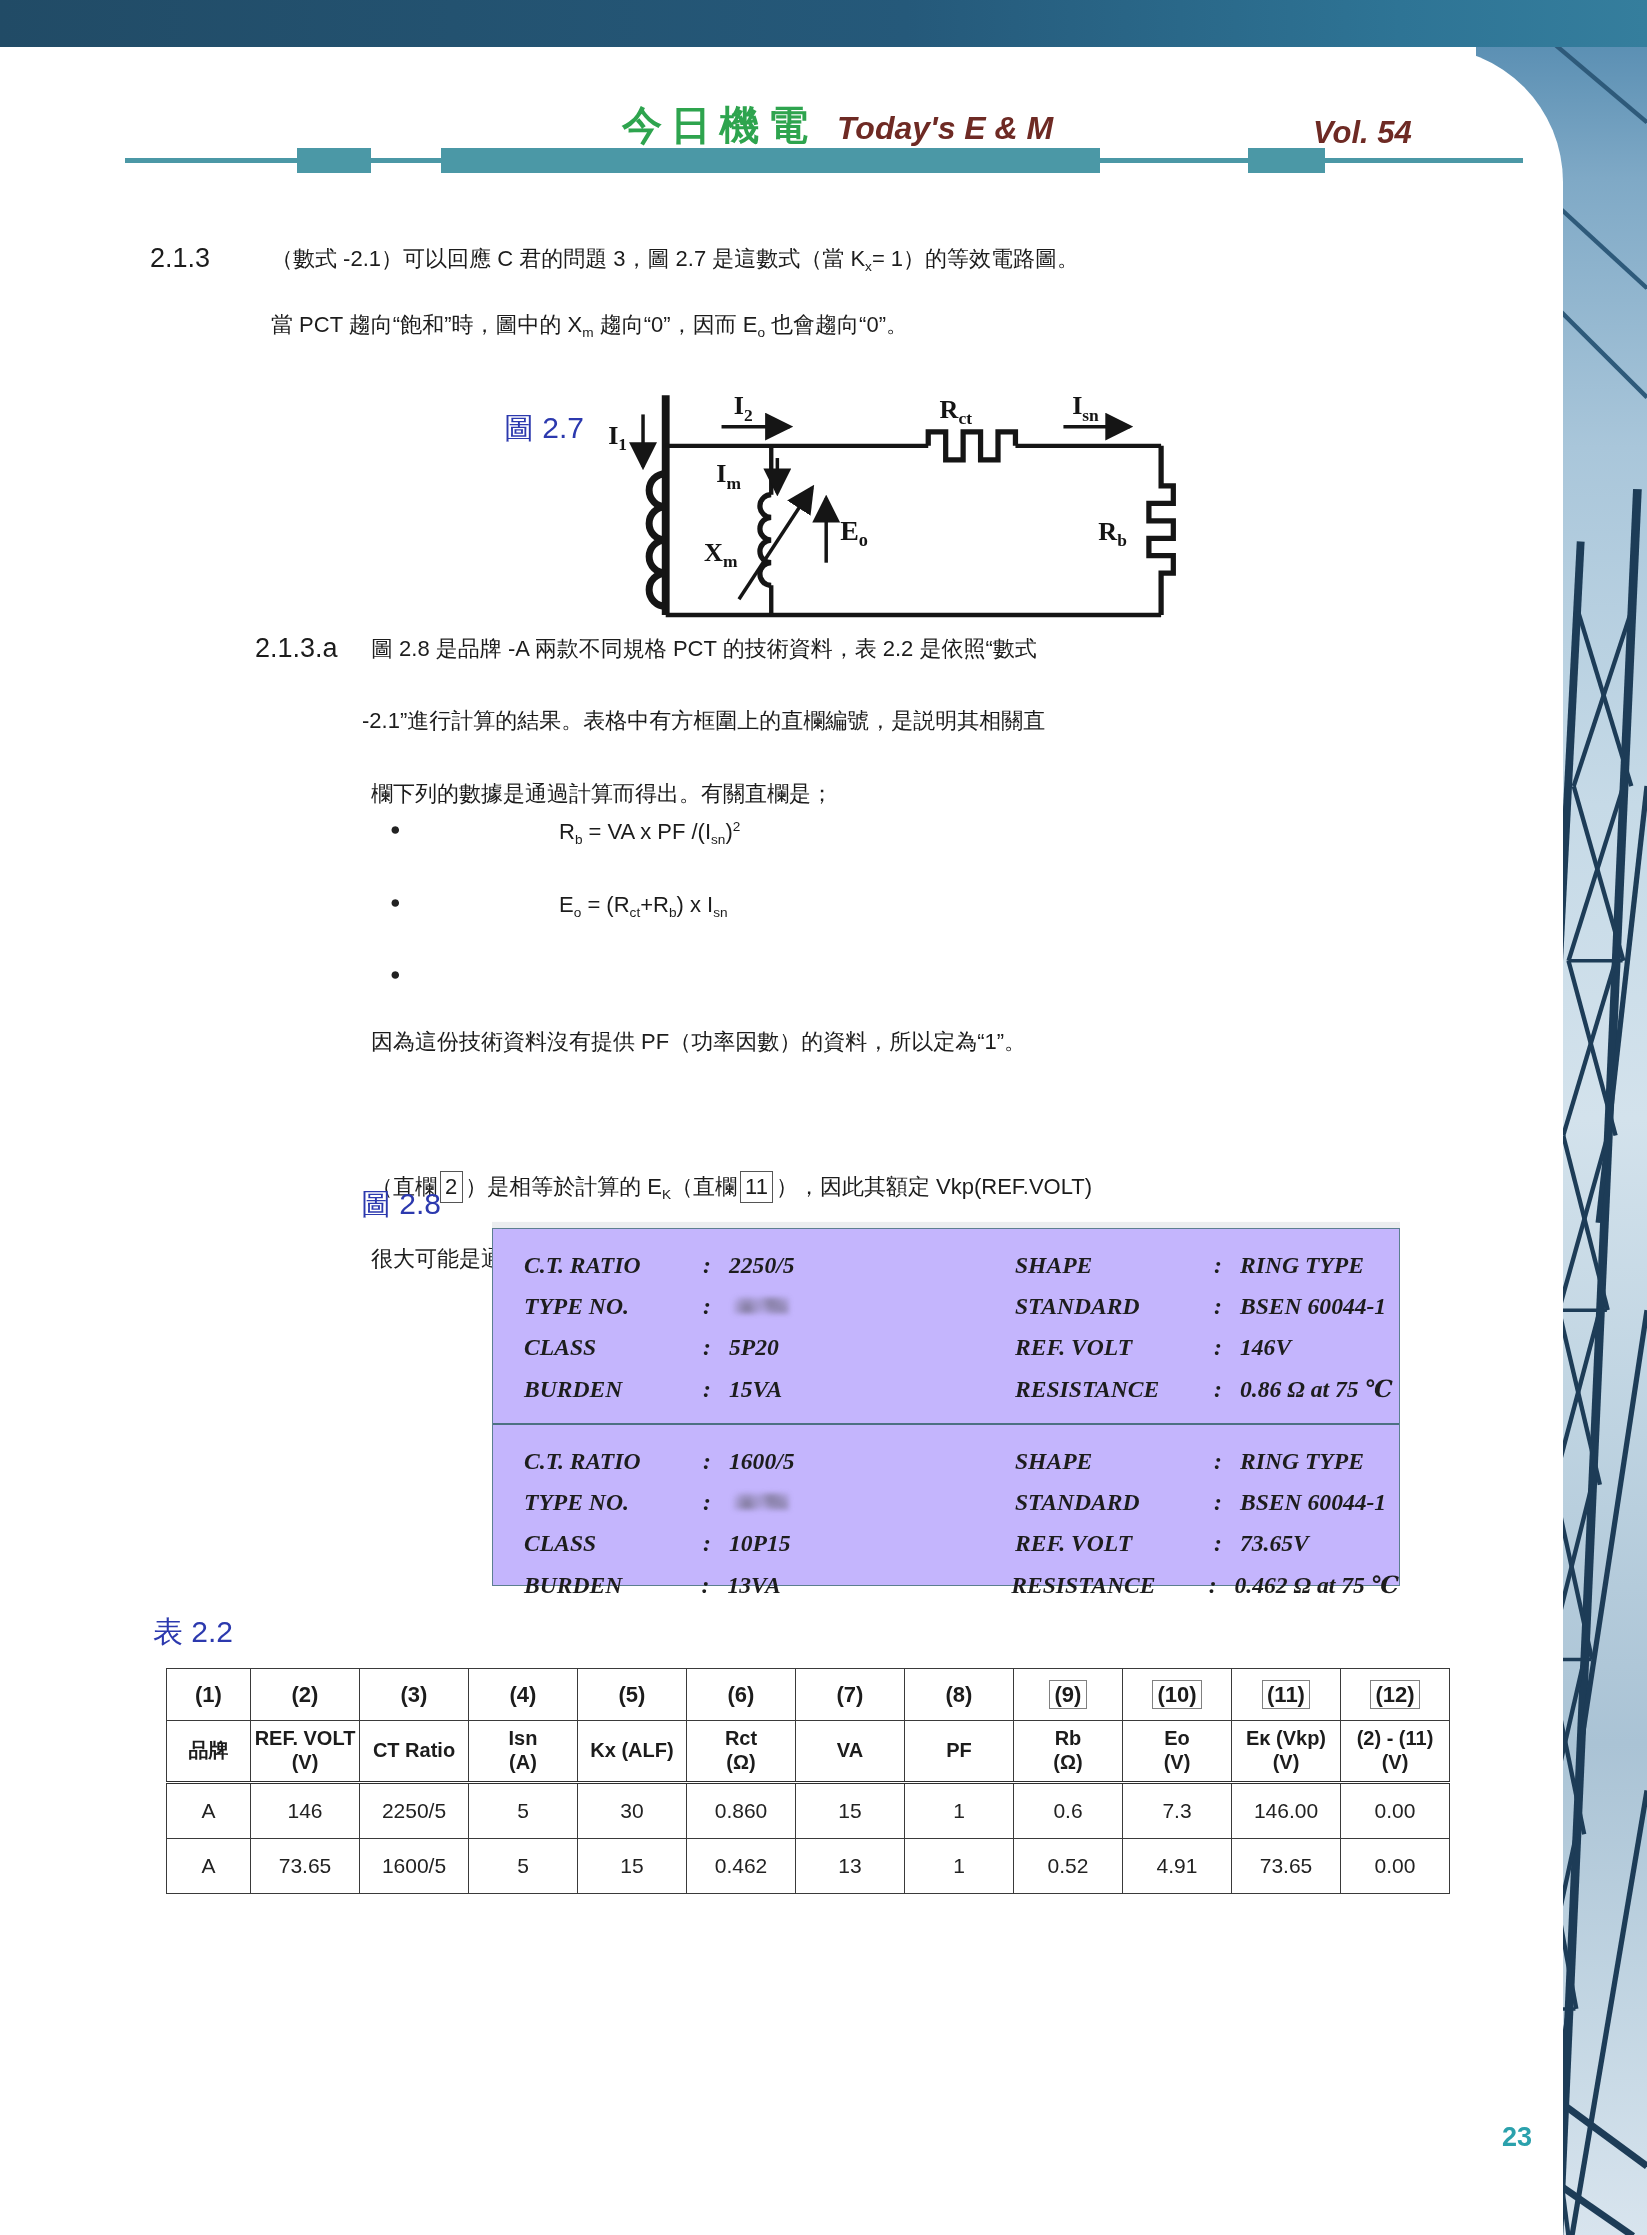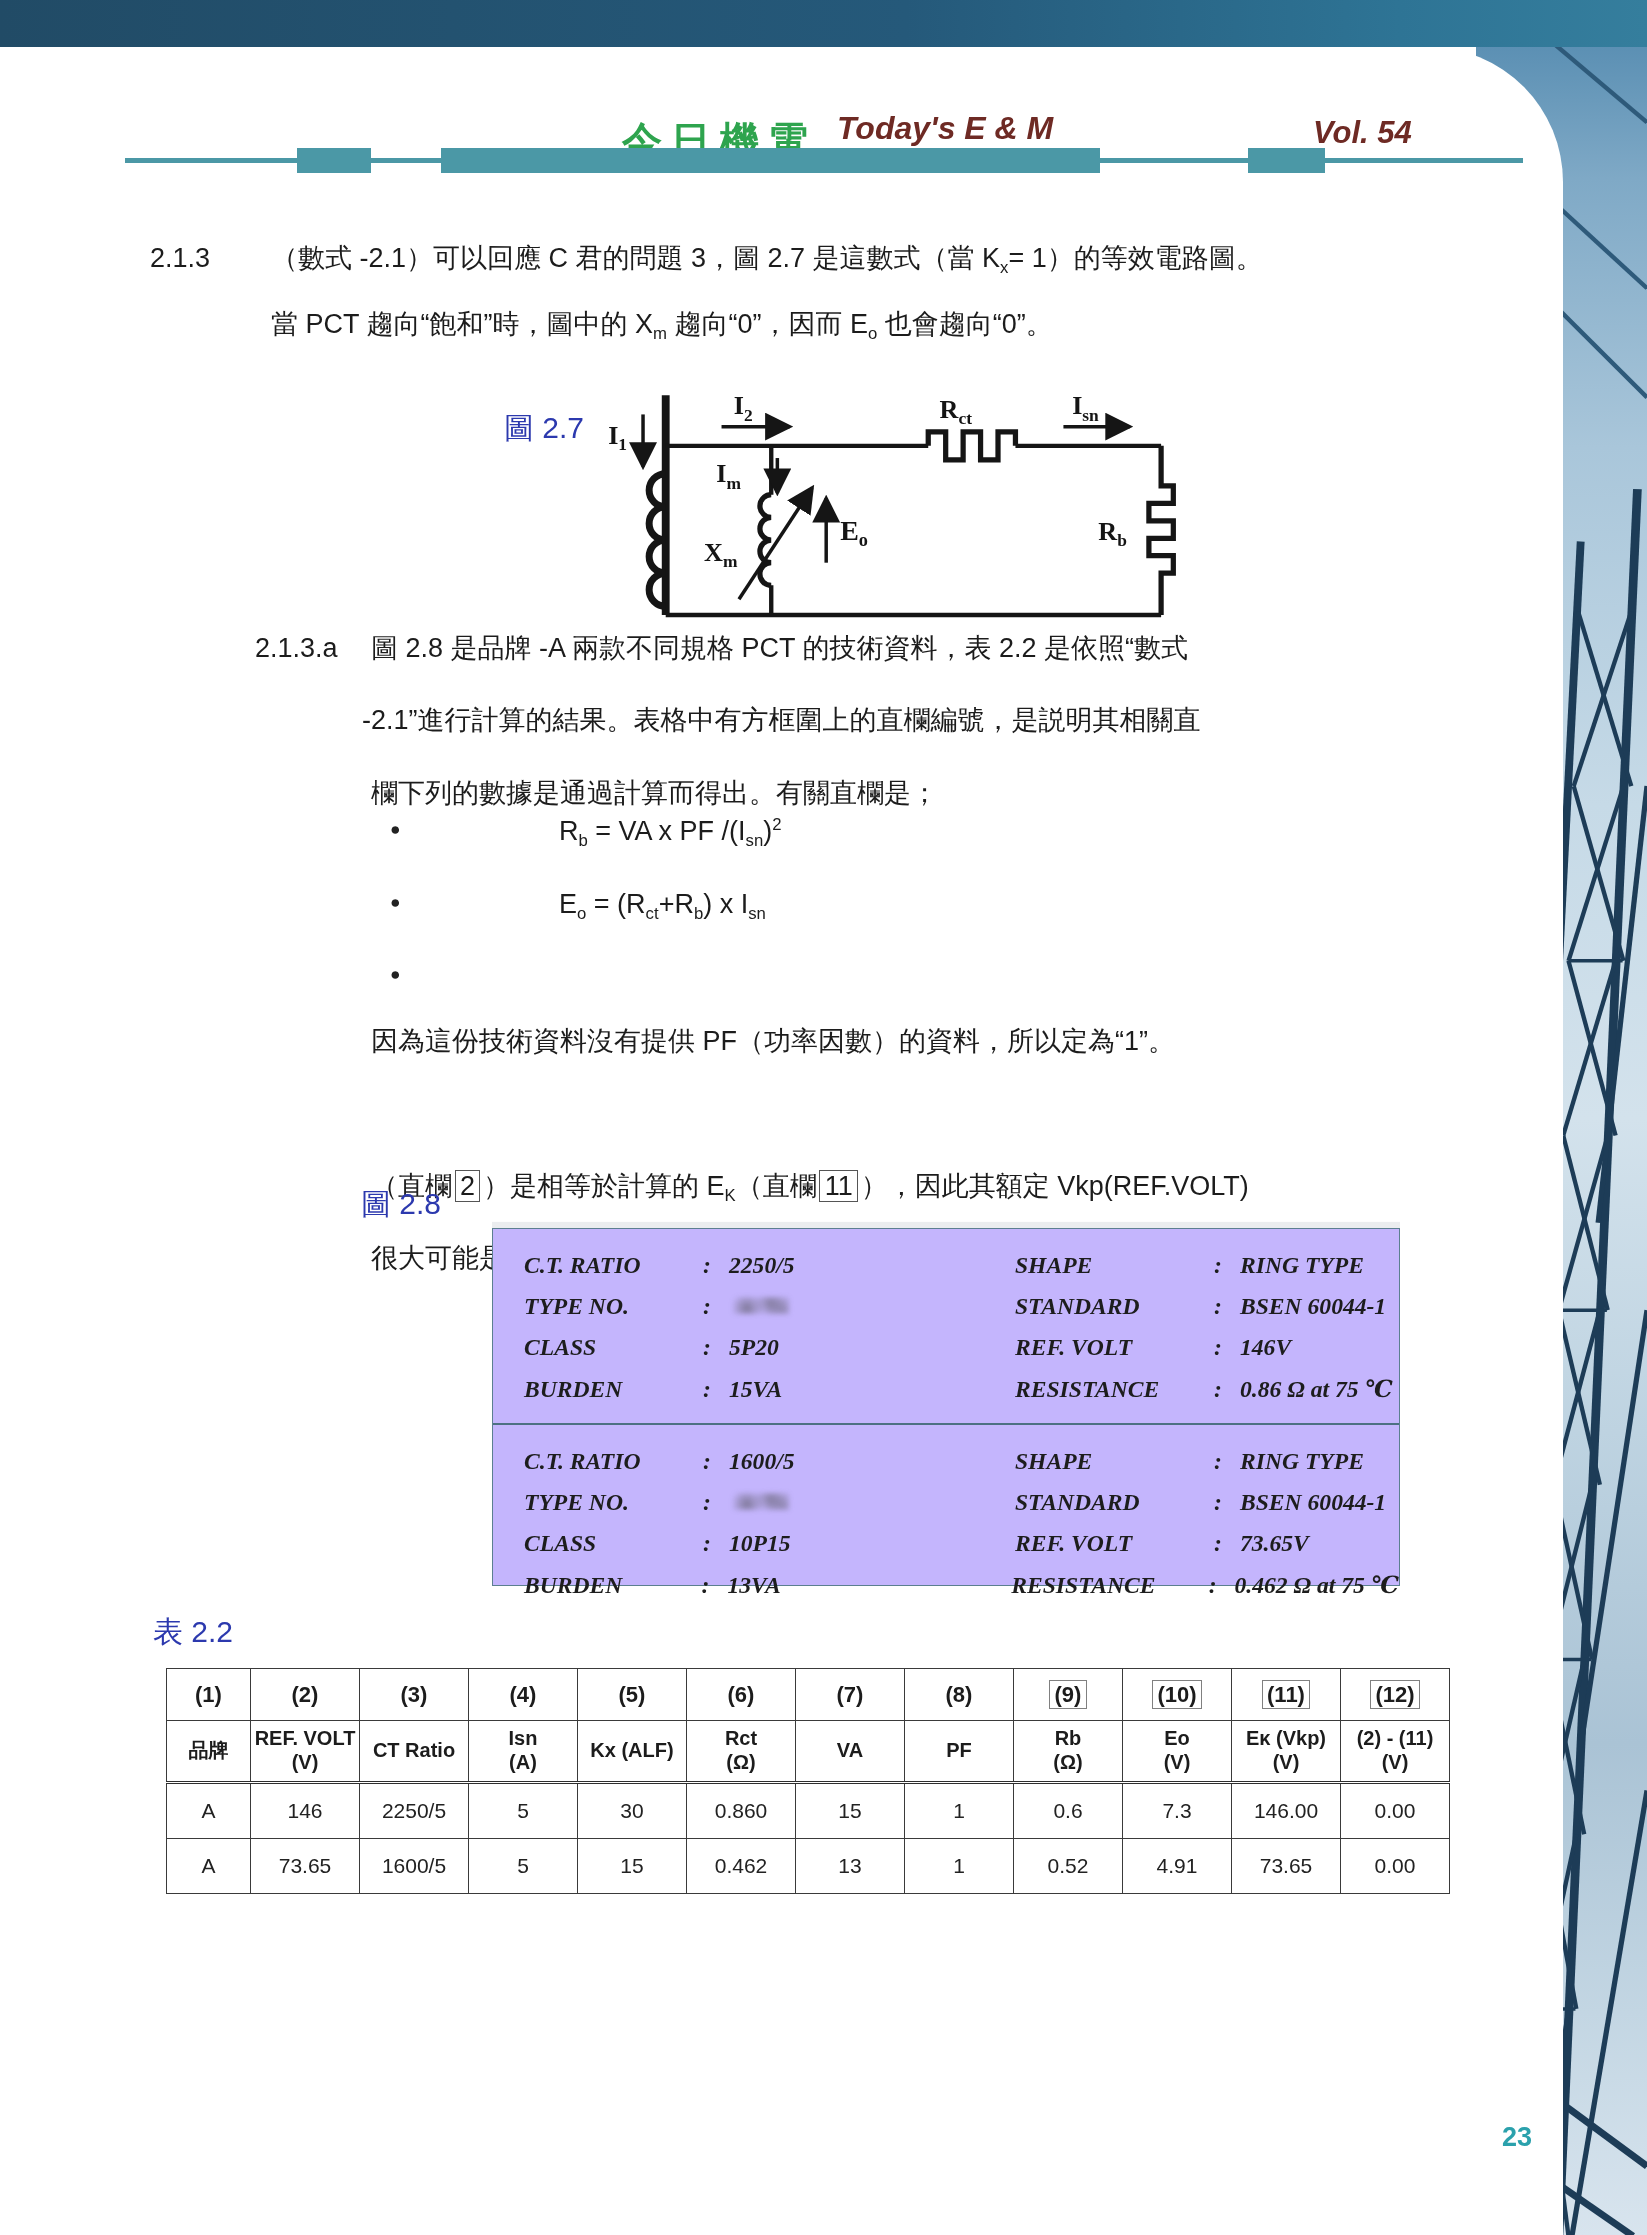--- a/index.html
+++ b/index.html
@@ -15,21 +15,21 @@
   #panel{left:0;top:47px;width:1563px;height:2189px;background:#fff;z-index:2;
          border-top-right-radius:135px;}
   #content{left:0;top:0;width:1647px;height:2236px;z-index:4;}
   
   .title-cjk{font-size:40px;font-weight:bold;letter-spacing:8.7px;color:#2ea44e;}
   .title-en{font-size:32px;font-weight:bold;font-style:italic;color:#6e2a24;}
   .vol{font-size:31px;font-weight:bold;font-style:italic;color:#6e2a24;}
   .bandline{background:#4b98a6;height:5.2px;}
   .bandseg{background:#4b98a6;height:24.5px;}
   
-  .bline{font-size:27px;line-height:35px;white-space:nowrap;color:#1c1c1c;}
+  .bline{font-size:22px;line-height:35px;white-space:nowrap;color:#1c1c1c;}
   .secnum{font-size:27px;margin-left:8px;}
   sub,sup{font-size:62%;line-height:0;}
   .nbox{display:inline-block;border:1.7px solid #555;padding:0 4.4px;margin:0 2.6px;line-height:30px;}
   .bullet{font-size:17.5px;color:#222;}
   
   .bluelabel{font-size:30px;color:#2c39ae;white-space:nowrap;}
   
   #fig28box{left:492px;top:1228px;width:908px;height:358px;background:#c4b5fd;
             border:1.7px solid #5c7f90;box-shadow:0 -6.1px 0 rgba(90,110,120,.12);box-sizing:border-box;}
   .fblock{padding:23px 0 7px 31px;}
@@ -129,21 +129,21 @@
       </g>
     </svg>
   </div>
 
   <div class="abs" id="panel"></div>
 
   <div class="abs" id="topbar"></div>
 
   <div class="abs" id="content">
 
-    <div class="abs title-cjk" style="left:622px;top:98px;margin-top:16px;">今日機電</div>
+    <div class="abs title-cjk" style="left:622px;top:98px;">今日機電</div>
     <div class="abs title-en" style="left:837px;top:110px;">Today's E &amp; M</div>
     <div class="abs vol" style="left:1313px;top:115px;">Vol. 54</div>
     <div class="abs bandline" style="left:125px;top:158px;width:1398px;"></div>
     <div class="abs bandseg" style="left:297px;top:148px;width:74px;"></div>
     <div class="abs bandseg" style="left:441px;top:148px;width:659px;"></div>
     <div class="abs bandseg" style="left:1248px;top:148px;width:77px;"></div>
 
     <div class="abs bline secnum" style="left:142px;top:241px;">2.1.3</div>
     <div class="abs bline" style="left:271px;top:241px;"><span>（數式 -2.1）可以回應 C 君的問題 3，圖 2.7 是這數式（當 K</span><sub>x</sub><span>= 1）的等效電路圖。</span></div>
     <div class="abs bline" style="left:271px;top:307px;"><span>當 PCT 趨向“飽和”時，圖中的 X</span><sub>m</sub><span> 趨向“0”，因而 E</span><sub>o</sub><span> 也會趨向“0”。</span></div>

